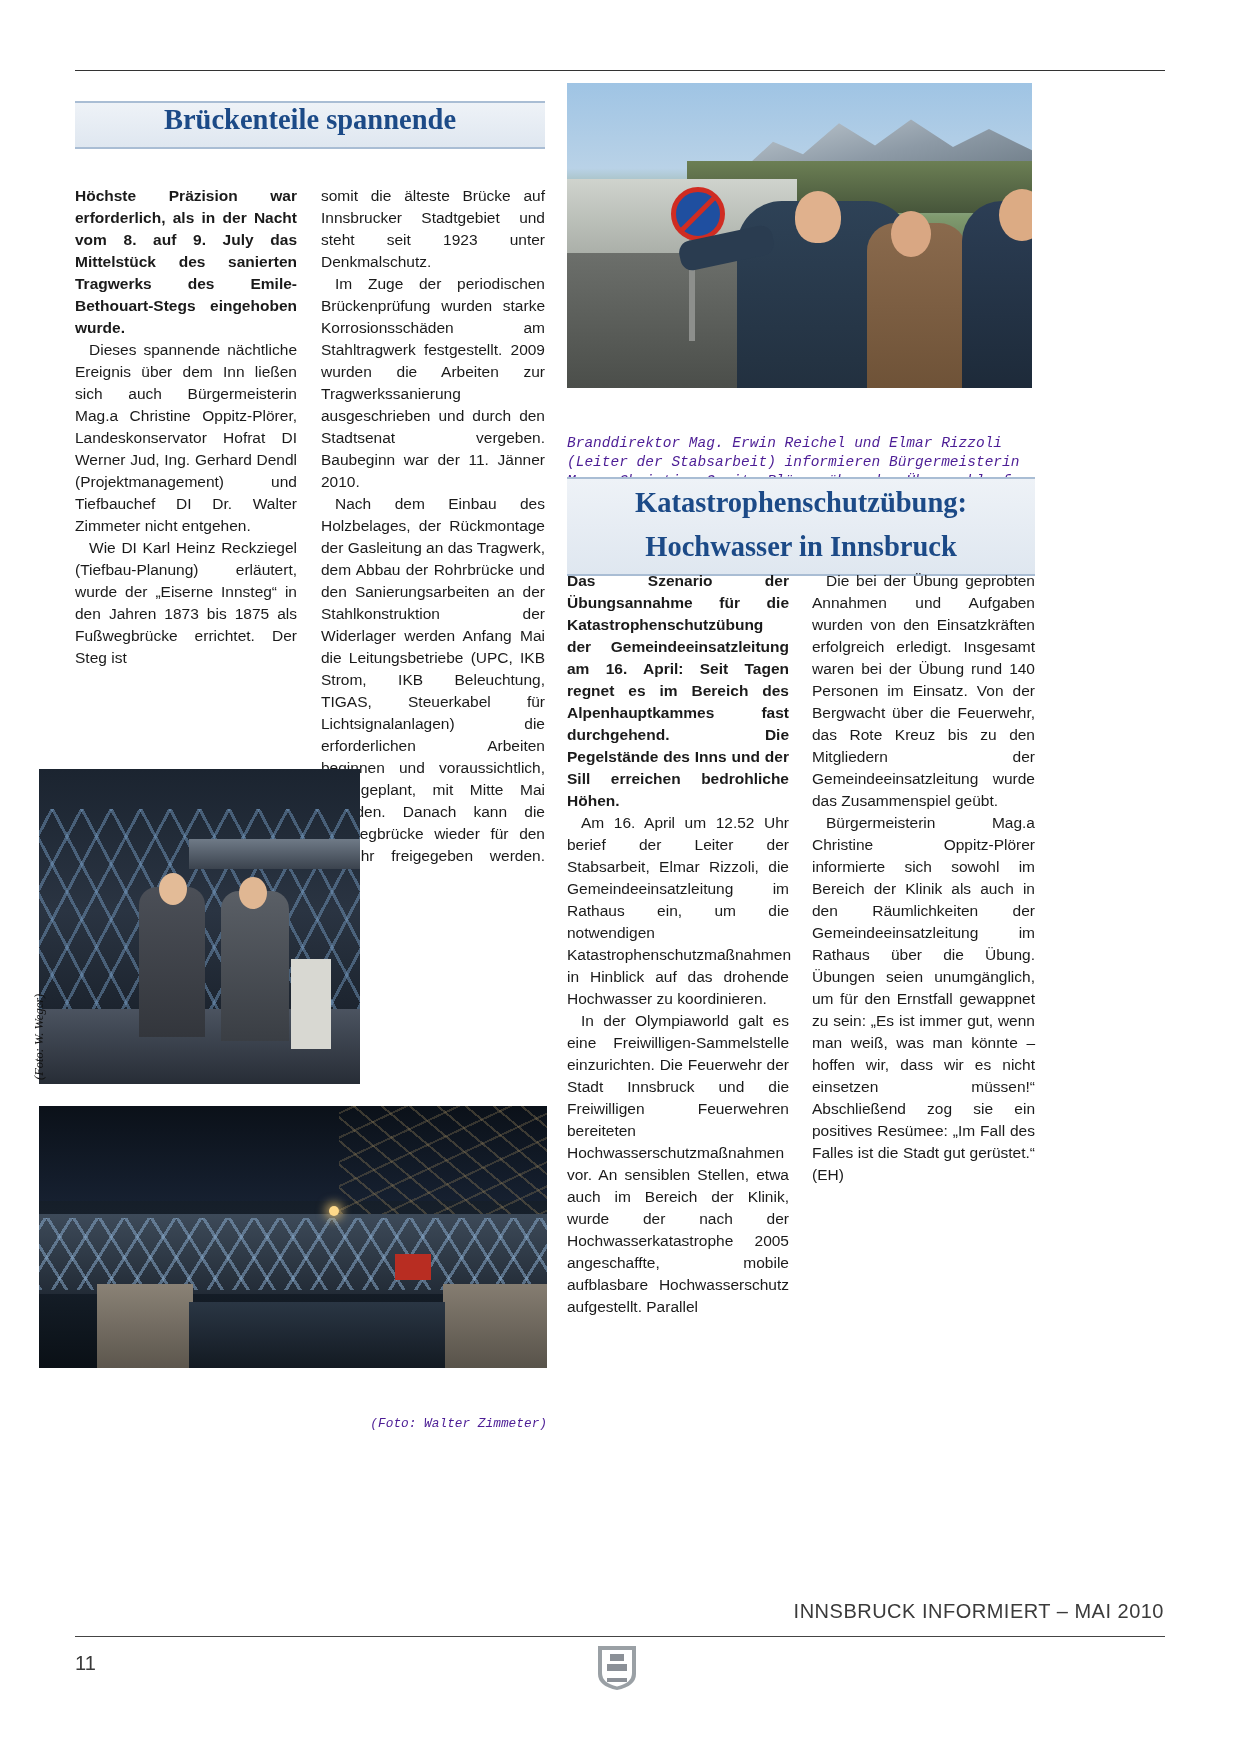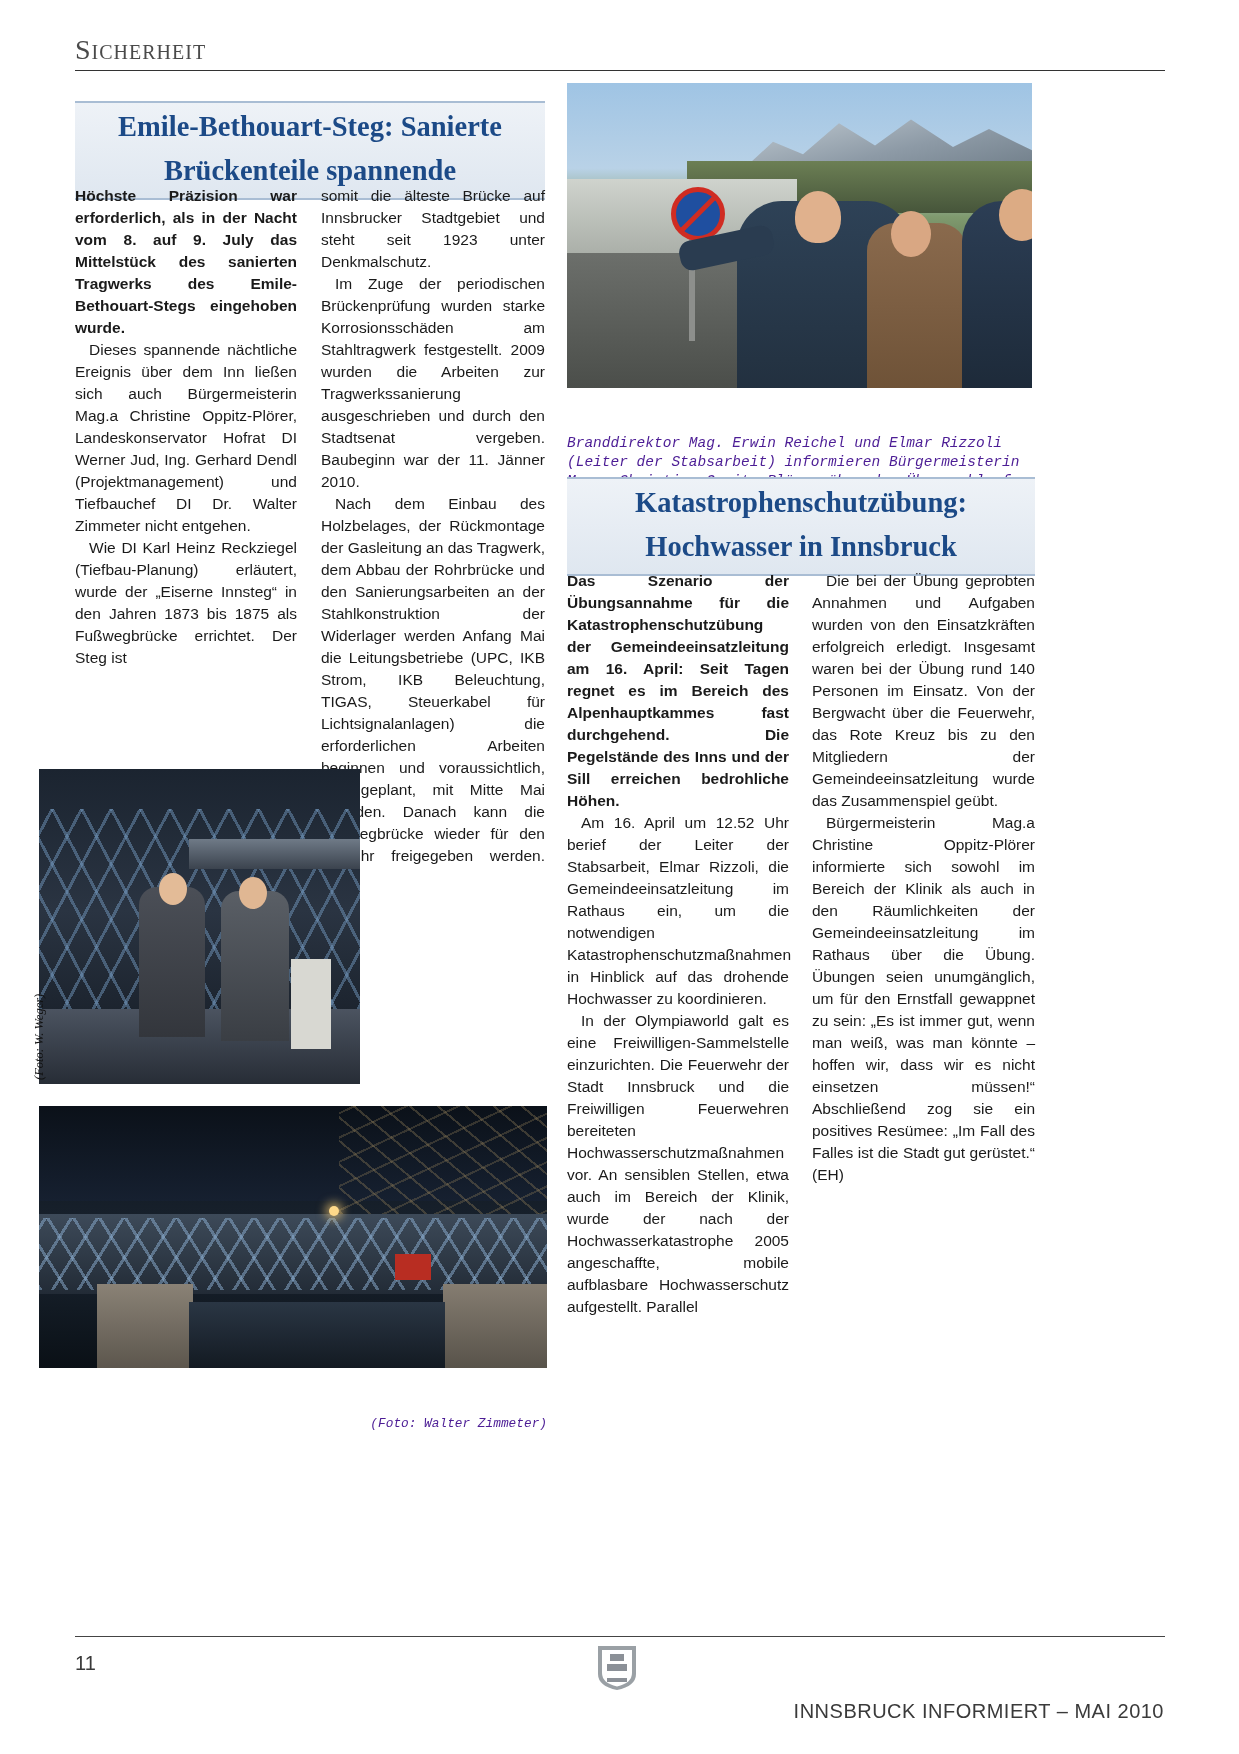--- a/index.html
+++ b/index.html
@@ -126,21 +126,21 @@
     position: absolute;
     left: 75px;
     top: 1652px;
     font-size: 20px;
     color: #3a3a3a;
     font-family: "Liberation Sans", sans-serif;
   }
   .footer-title {
     position: absolute;
     right: 75px;
-    top: 1700px;
+    top: 1600px;
     font-size: 20px;
     letter-spacing: 0.5px;
     color: #3a3a3a;
   }
   .footer-logo {
     position: absolute;
     left: 594px;
     top: 1644px;
     width: 46px;
     height: 48px;
@@ -301,27 +301,23 @@
   #photo-bridge2 .light {
     position: absolute; left: 290px; top: 100px; width: 10px; height: 10px;
     border-radius: 50%; background: #ffd98a; box-shadow: 0 0 10px 4px rgba(255,210,120,.6);
   }
 </style>
 </head>
 <body>
 
 <div class="page">
 
-  <div class="section-header">
-    <div class="section-title">Sicherheit</div>
-  </div>
   <div class="header-rule"></div>
 
   <div class="headline-box" style="left:75px; top:101px; width:470px;">
-    <div class="headline">Emile-Bethouart-Steg: Sanierte</div>
     <div class="headline" style="padding-top:0;">Brückenteile spannende</div>
   </div>
 
   <div class="col" style="left:75px; top:185px; width:222px;">
     <p class="first lead">Höchste Präzision war erforderlich, als in der Nacht vom 8. auf 9. July das Mittelstück des sanierten Tragwerks des Emile-Bethouart-Stegs eingehoben wurde.</p>
     <p>Dieses spannende nächtliche Ereignis über dem Inn ließen sich auch Bürgermeisterin Mag.a Christine Oppitz-Plörer, Landeskonservator Hofrat DI Werner Jud, Ing. Gerhard Dendl (Projektmanagement) und Tiefbauchef DI Dr. Walter Zimmeter nicht entgehen.</p>
     <p>Wie DI Karl Heinz Reckziegel (Tiefbau-Planung) erläutert, wurde der „Eiserne Innsteg“ in den Jahren 1873 bis 1875 als Fußwegbrücke errichtet. Der Steg ist</p>
   </div>
 
   <div class="col" style="left:321px; top:185px; width:224px;">

